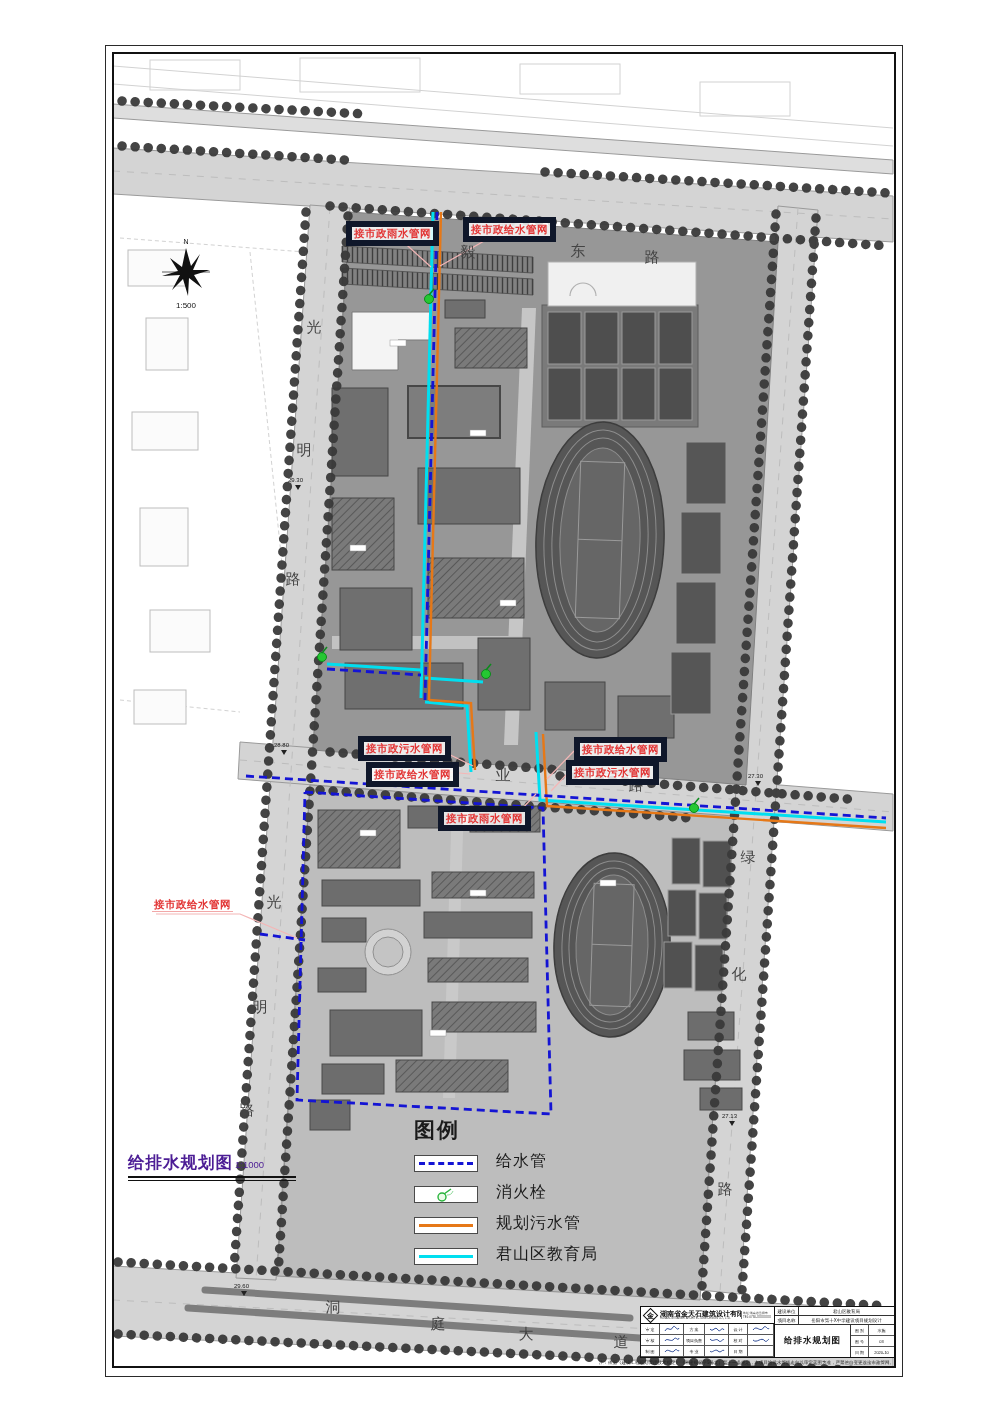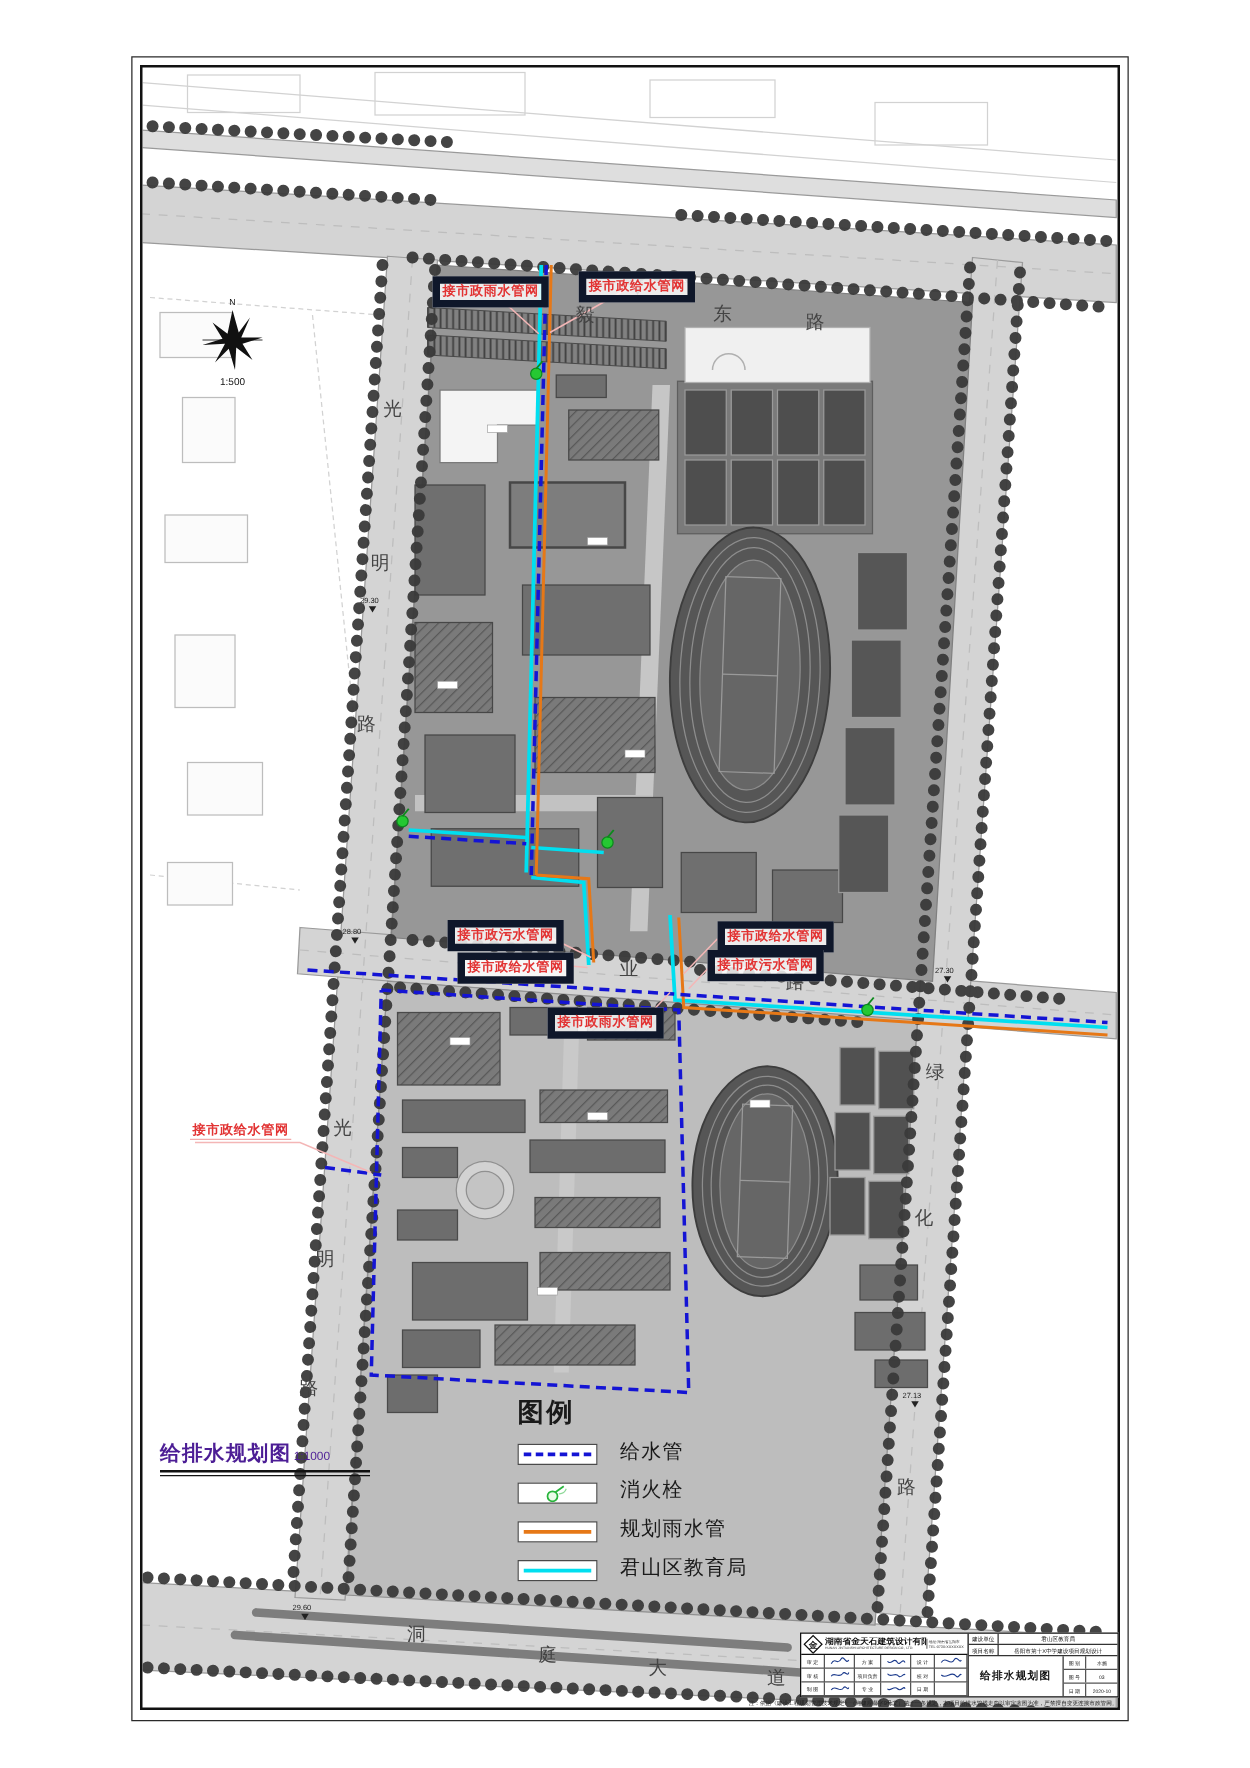--- a/index.html
+++ b/index.html
@@ -381,21 +381,21 @@
             <line x1="11" y1="7" x2="18" y2="2" stroke="#28b43c" stroke-width="1.4"></line>
             <path d="M14,8 a6,6 0 0 0 6,-4" fill="none" stroke="#8fd99a" stroke-width="1"></path>
           </svg>
       </div>
       <div class="lg-label">消火栓</div>
     </div>
     <div class="lg-row">
       <div class="lg-swatch">
         <div class="lg-line" style="border-top:3px solid #e67817;"></div>
       </div>
-      <div class="lg-label">规划雨水管</div>
+      <div class="lg-label">规划污水管</div>
     </div>
     <div class="lg-row">
       <div class="lg-swatch">
         <div class="lg-line" style="border-top:3px solid #00dff0;"></div>
       </div>
       <div class="lg-label">君山区教育局</div>
     </div>
   </div>
 
   <div class="tb">

